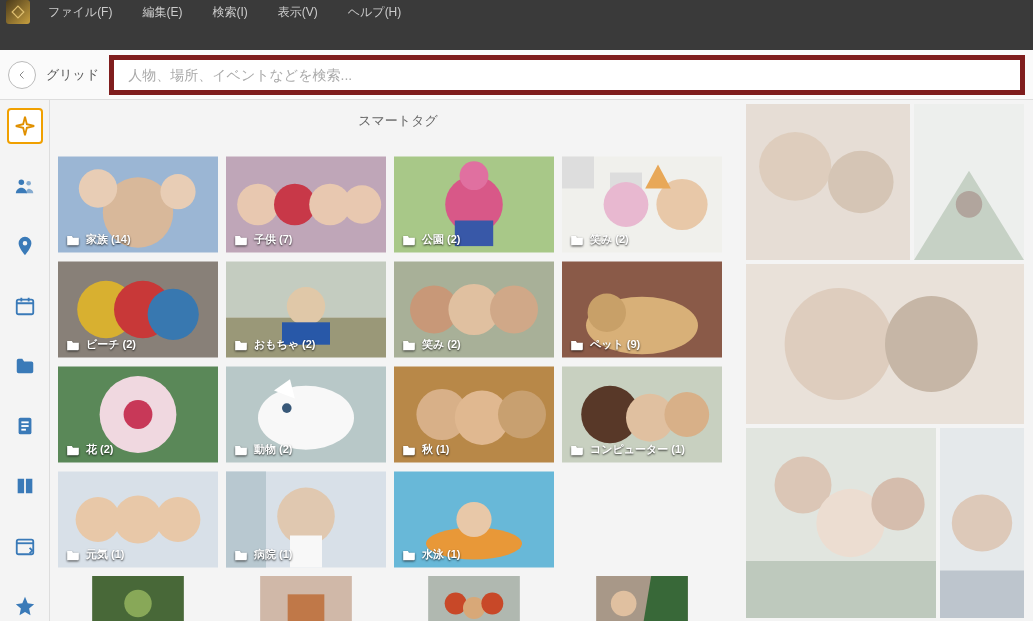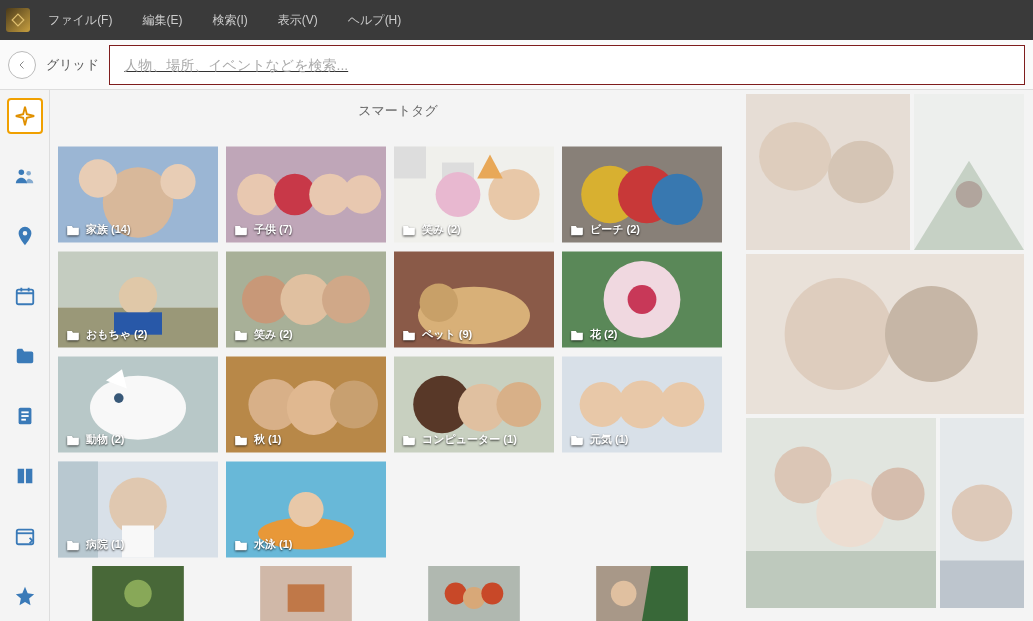--- a/index.html
+++ b/index.html
@@ -1,29 +1,29 @@
 <!DOCTYPE html>
 <html><head>
 <meta charset="utf-8">
 <style>
 * { margin:0; padding:0; box-sizing:border-box; font-family:"Hiragino Kaku Gothic Pro","Meiryo",sans-serif; }
 body { width:1033px; height:621px; background:#f0f0f0; overflow:hidden; }
 
 
-.menubar { height:40px; background:#3a3a3a; display:flex; align-items:center; padding:0 6px; gap:6px; }
+.menubar { height:50px; background:#3a3a3a; display:flex; padding:0 6px; gap:6px; }
 .app-icon { width:24px; height:24px; background:linear-gradient(135deg,#4a3a1a,#c8a040); border-radius:3px; display:flex; align-items:center; justify-content:center; }
 .app-icon svg { width:14px; height:14px; }
 .menu-item { color:#ccc; font-size:12px; padding:4px 12px; cursor:pointer; }
 
 
 .search-row { height:50px; background:#fafafa; display:flex; align-items:center; padding:0 8px; gap:10px; border-bottom:1px solid #ddd; }
 .back-circle { width:28px; height:28px; border-radius:50%; border:1px solid #bbb; display:flex; align-items:center; justify-content:center; cursor:pointer; background:#fff; }
 .back-circle svg { width:12px; height:12px; stroke:#888; }
 .grid-label { font-size:13px; color:#555; }
-.search-input { flex:1; height:40px; border:1px solid #7f1d1d; background:#fff; font-size:14px; padding:0 14px; color:#333;text-decoration:underline; }
+.search-input { flex:1; height:40px; border:5px solid #7f1d1d; background:#fff; font-size:14px; padding:0 14px; color:#333; }
 .search-input::placeholder { color:#aaa; }
 
 
 .body-wrap { display:flex; height:calc(621px - 34px - 50px); }
 
 
 .left-nav { width:50px; background:#f4f4f4; display:flex; flex-direction:column; align-items:center; padding-top:8px; gap:24px; border-right:1px solid #ddd; }
 .nav-icon { width:36px; height:36px; display:flex; align-items:center; justify-content:center; cursor:pointer; }
 .nav-icon svg { width:22px; height:22px; }
 .nav-icon.active { border:2px solid #f0a000; border-radius:4px; background:#fff; }
@@ -145,20 +145,29 @@
           <div class="tag-tile"><svg class="thumb" preserveAspectRatio="none">
               <use href="#th-kids"></use>
             </svg>
     <div class="tag-caption">
       <svg viewBox="0 0 24 20">
                 <path d="M2 3h8l2 3h10v11a2 2 0 0 1-2 2H2z"></path>
               </svg>
       <span>子供 (7)</span>
     </div></div>
           <div class="tag-tile"><svg class="thumb" preserveAspectRatio="none">
+              <use href="#th-park"></use>
+            </svg>
+    <div class="tag-caption">
+      <svg viewBox="0 0 24 20">
+                <path d="M2 3h8l2 3h10v11a2 2 0 0 1-2 2H2z"></path>
+              </svg>
+      <span>公園 (2)</span>
+    </div></div>
+          <div class="tag-tile"><svg class="thumb" preserveAspectRatio="none">
               <use href="#th-smile"></use>
             </svg>
     <div class="tag-caption">
       <svg viewBox="0 0 24 20">
                 <path d="M2 3h8l2 3h10v11a2 2 0 0 1-2 2H2z"></path>
               </svg>
       <span>笑み (2)</span>
     </div></div>
           <div class="tag-tile"><svg class="thumb" preserveAspectRatio="none">
               <use href="#th-beach"></use>

